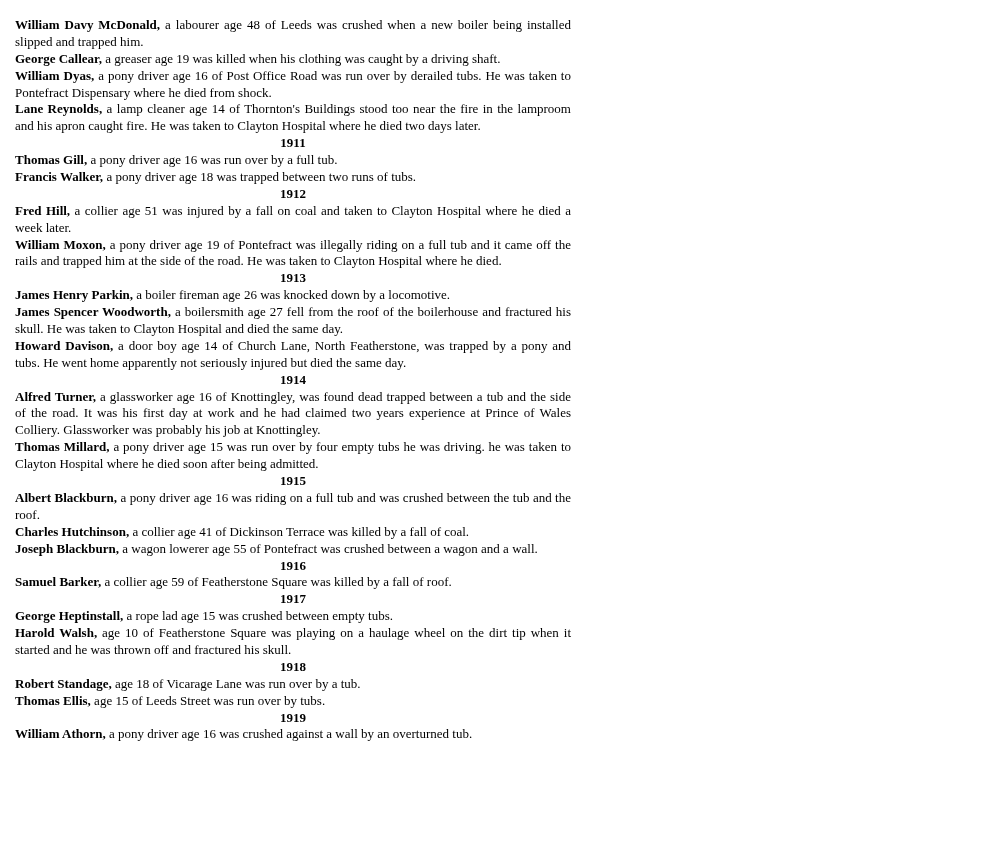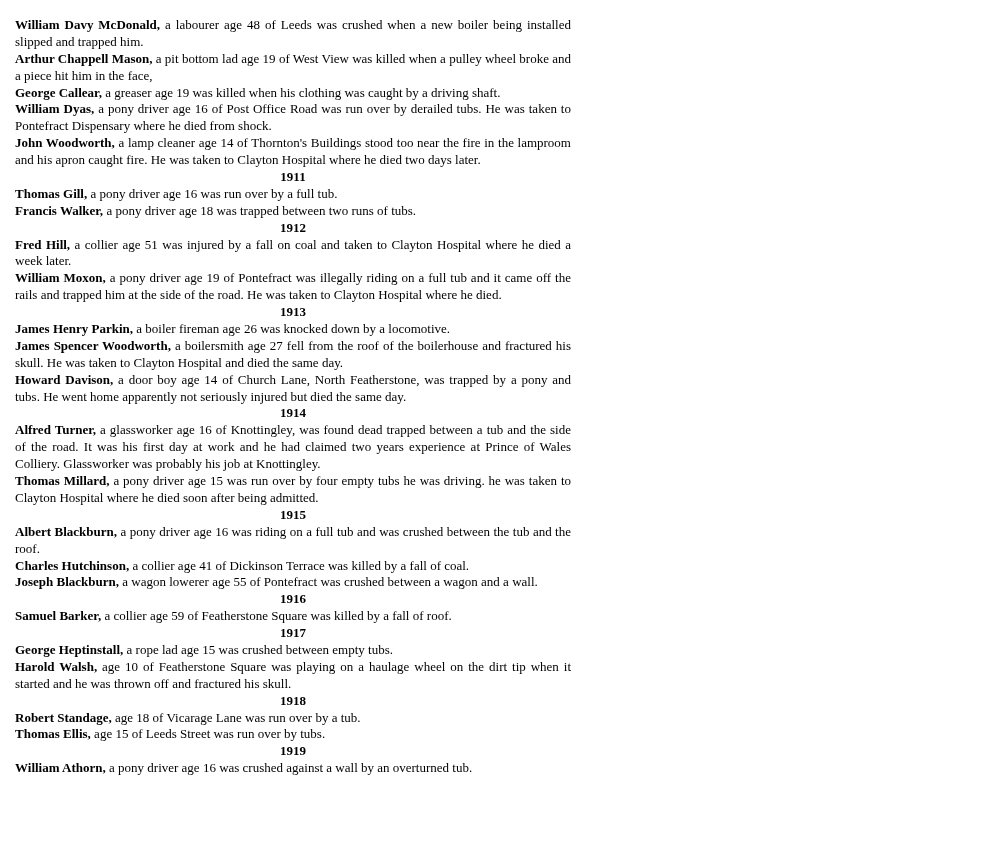--- a/index.html
+++ b/index.html
@@ -36,24 +36,23 @@
     line-height: 1.30;
     margin: 0;
     padding: 0;
   }
 </style>
 </head>
 <body>
 
 <div id="doc">
     <p class="entry"><span class="nm">William Davy McDonald,</span><span class="tx"> a labourer age 48 of Leeds was crushed when a new boiler being installed slipped and trapped him.</span></p>
-    <p class="entry"><span class="nm">Arthur Chappell Mason,</span><span class="tx"> a pit bottom lad  age 19 of West View was killed when a pulley wheel broke and a piece hit him in the face,</span></p>
     <p class="entry"><span class="nm">George Callear,</span><span class="tx"> a greaser age 19 was killed when his clothing was caught by a driving shaft.</span></p>
     <p class="entry"><span class="nm">William Dyas,</span><span class="tx"> a pony driver age 16 of Post Office Road was run over by derailed tubs. He was taken to Pontefract Dispensary where he died from shock.</span></p>
-    <p class="entry"><span class="nm">John Woodworth,</span><span class="tx"> a lamp cleaner age 14 of Thornton's Buildings stood too near the fire in the lamproom and his apron caught fire. He was taken to Clayton Hospital where he died two days later.</span></p>
+    <p class="entry"><span class="nm">Lane Reynolds,</span><span class="tx"> a lamp cleaner age 14 of Thornton's Buildings stood too near the fire in the lamproom and his apron caught fire. He was taken to Clayton Hospital where he died two days later.</span></p>
     <p class="year">1911</p>
     <p class="entry"><span class="nm">Thomas Gill,</span><span class="tx"> a pony driver age 16 was run over by a full tub.</span></p>
     <p class="entry"><span class="nm">Francis Walker,</span><span class="tx"> a pony driver age 18 was trapped between two runs of tubs.</span></p>
     <p class="year">1912</p>
     <p class="entry"><span class="nm">Fred Hill,</span><span class="tx"> a collier age 51 was injured by a fall on coal and taken to Clayton Hospital where he died a week later.</span></p>
     <p class="entry"><span class="nm">William Moxon,</span><span class="tx"> a pony driver age 19 of Pontefract was illegally riding on a full tub and it came off the rails and trapped him at the side of the road. He was taken to Clayton Hospital where he died.</span></p>
     <p class="year">1913</p>
     <p class="entry"><span class="nm">James Henry Parkin,</span><span class="tx">  a boiler fireman age 26 was knocked down by a locomotive.</span></p>
     <p class="entry"><span class="nm">James Spencer Woodworth,</span><span class="tx"> a boilersmith age 27 fell from the roof of the boilerhouse and fractured his skull. He was taken to Clayton Hospital and died the same day.</span></p>
     <p class="entry"><span class="nm">Howard Davison,</span><span class="tx"> a door boy age 14 of Church Lane, North Featherstone, was trapped by a pony and tubs. He went home apparently not seriously injured but died the same day.</span></p>

